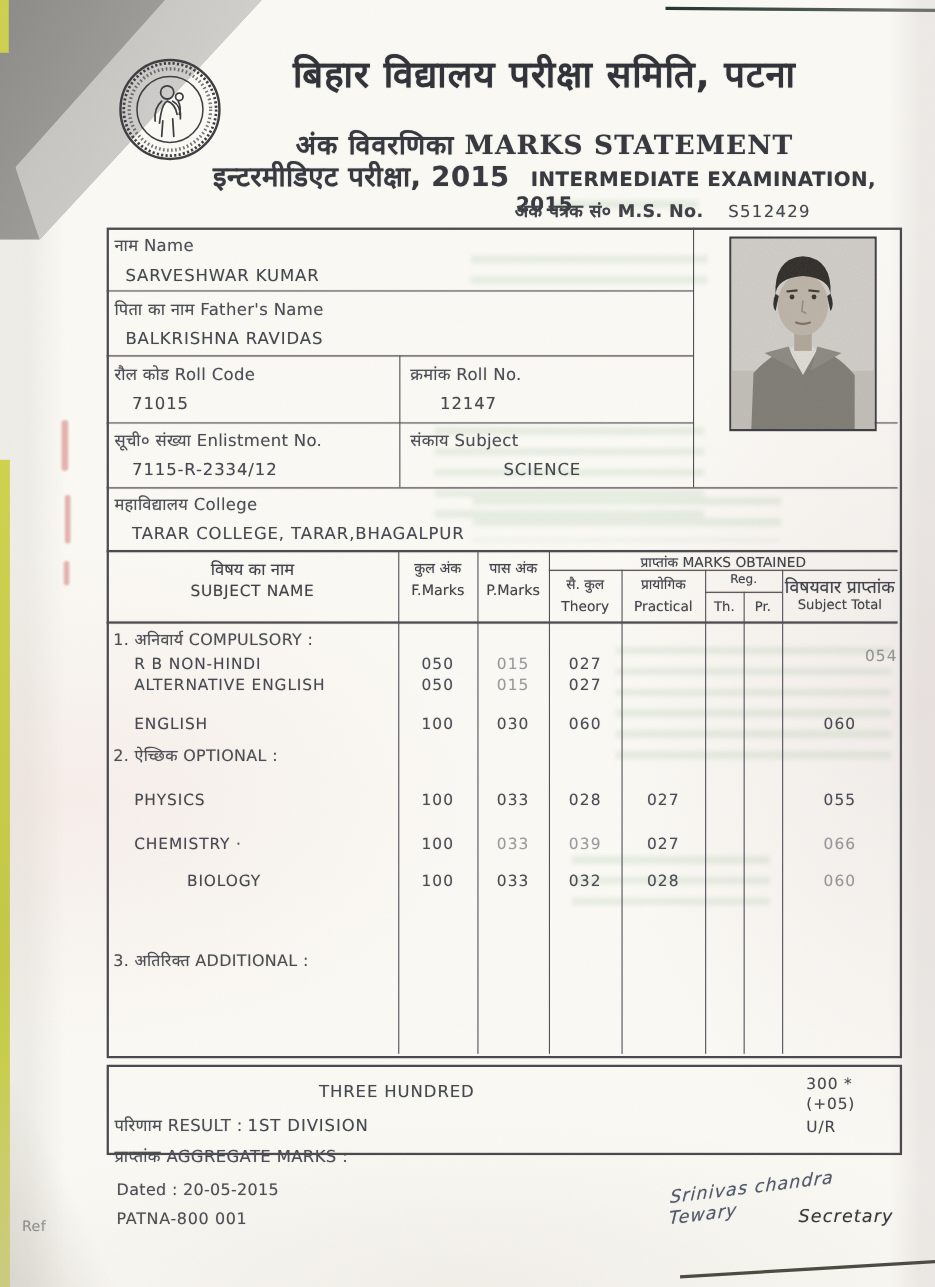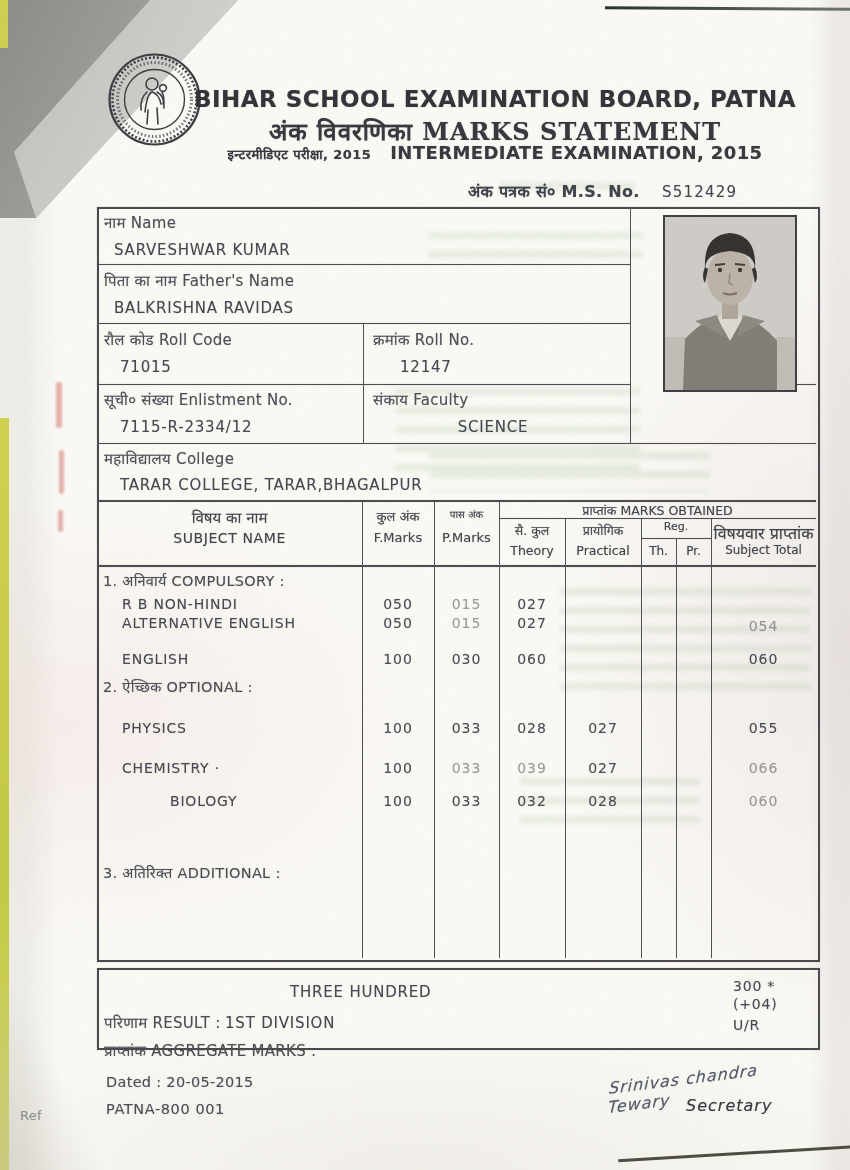--- a/index.html
+++ b/index.html
@@ -87,24 +87,24 @@
       <circle cx="45" cy="32" r="6"></circle>
       <path d="M38,60 Q40,42 45,40 Q52,42 54,52"></path>
       <path d="M40,40 Q33,46 34,58"></path>
       <path d="M50,40 Q58,44 57,56"></path>
       <path d="M41,58 L40,72 M50,56 L51,72"></path>
       <circle cx="56" cy="36" r="3.4"></circle>
       <path d="M55,40 Q58,46 56,52"></path>
     </g>
   </svg>
 
-  <div class="abs title-en center" style="left:165px;top:86px;width:660px;">BIHAR SCHOOL EXAMINATION BOARD, PATNA</div>
+  <div class="abs title-hi center" style="left:165px;top:44px;width:660px;">बिहार विद्यालय परीक्षा समिति, पटना</div>
   <div class="abs subtitle center" style="left:165px;top:114px;width:660px;">अंक विवरणिका MARKS STATEMENT</div>
   <div class="abs center" style="left:165px;top:142px;width:660px;">
-    <span class="examline" style="font-size:13px;">इन्टरमीडिएट परीक्षा, 2015</span>
+    <span class="examline" style="font-size:25px;">इन्टरमीडिएट परीक्षा, 2015</span>
     <span class="examline" style="margin-left:14px;">INTERMEDIATE EXAMINATION, 2015</span>
   </div>
   <div class="abs lbl" style="left:468px;top:180px;font-size:16px;font-weight:bold;color:#3e4046;">अंक पत्रक सं० M.S. No.</div>
   <div class="abs val" style="left:662px;top:183px;letter-spacing:1.2px;">S512429</div>
 
   <div class="frame" style="left:97px;top:207px;width:719px;height:751px;"></div>
 
   <div class="hline thin" style="left:97px;top:264px;width:533px;"></div>
   <div class="hline thin" style="left:97px;top:323px;width:533px;"></div>
   <div class="hline thin" style="left:97px;top:384px;width:533px;"></div>
@@ -146,21 +146,21 @@
   <div class="abs lbl" style="left:104px;top:270px;">पिता का नाम  Father's Name</div>
   <div class="abs val" style="left:114px;top:299px;">BALKRISHNA RAVIDAS</div>
 
   <div class="abs lbl" style="left:104px;top:329px;">रौल कोड Roll Code</div>
   <div class="abs val" style="left:120px;top:358px;">71015</div>
   <div class="abs lbl" style="left:373px;top:329px;">क्रमांक Roll No.</div>
   <div class="abs val" style="left:400px;top:358px;">12147</div>
 
   <div class="abs lbl" style="left:104px;top:389px;">सूची० संख्या Enlistment No.</div>
   <div class="abs val" style="left:120px;top:418px;">7115-R-2334/12</div>
-  <div class="abs lbl" style="left:373px;top:389px;">संकाय Faculty</div>
+  <div class="abs lbl" style="left:373px;top:389px;">संकाय Subject</div>
   <div class="abs val center" style="left:373px;top:418px;width:240px;">SCIENCE</div>
 
   <div class="abs lbl" style="left:104px;top:448px;">महाविद्यालय College</div>
   <div class="abs val" style="left:120px;top:476px;">TARAR COLLEGE, TARAR,BHAGALPUR</div>
 
   <div class="hline" style="left:97px;top:500px;width:719px;"></div>
   <div class="hline thin" style="left:499px;top:518px;width:317px;"></div>
   <div class="hline thin" style="left:641px;top:538px;width:70px;"></div>
   <div class="hline" style="left:97px;top:565px;width:719px;"></div>
 
@@ -169,21 +169,21 @@
   <div class="vline" style="left:499px;top:500px;height:458px;"></div>
   <div class="vline" style="left:565px;top:518px;height:440px;"></div>
   <div class="vline" style="left:641px;top:518px;height:440px;"></div>
   <div class="vline" style="left:676px;top:538px;height:420px;"></div>
   <div class="vline" style="left:711px;top:518px;height:440px;"></div>
 
   <div class="abs hdr center" style="left:97px;top:530px;width:265px;font-size:14px;letter-spacing:.6px;">SUBJECT NAME</div>
   <div class="abs hdr center" style="left:97px;top:507px;width:265px;font-size:15px;">विषय का नाम</div>
   <div class="abs hdr center" style="left:362px;top:507px;width:72px;font-size:13px;">कुल अंक</div>
   <div class="abs hdr center" style="left:362px;top:530px;width:72px;font-size:13px;">F.Marks</div>
-  <div class="abs hdr center" style="left:434px;top:507px;width:65px;font-size:10px;">पास अंक</div>
+  <div class="abs hdr center" style="left:434px;top:507px;width:65px;font-size:13px;">पास अंक</div>
   <div class="abs hdr center" style="left:434px;top:530px;width:65px;font-size:13px;">P.Marks</div>
   <div class="abs hdr center" style="left:499px;top:502px;width:317px;font-size:12.5px;">प्राप्तांक MARKS OBTAINED</div>
   <div class="abs hdr center" style="left:499px;top:522px;width:66px;font-size:12.5px;">सै. कुल</div>
   <div class="abs hdr center" style="left:499px;top:543px;width:66px;font-size:12.5px;">Theory</div>
   <div class="abs hdr center" style="left:565px;top:522px;width:76px;font-size:12.5px;">प्रायोगिक</div>
   <div class="abs hdr center" style="left:565px;top:543px;width:76px;font-size:12.5px;">Practical</div>
   <div class="abs hdr center" style="left:641px;top:520px;width:70px;font-size:11px;">Reg.</div>
   <div class="abs hdr center" style="left:641px;top:544px;width:35px;font-size:12px;">Th.</div>
   <div class="abs hdr center" style="left:676px;top:544px;width:35px;font-size:12px;">Pr.</div>
   <div class="abs hdr center" style="left:711px;top:522px;width:105px;font-size:16px;">विषयवार प्राप्तांक</div>
@@ -195,21 +195,21 @@
 
   <div class="abs val" style="left:122px;top:596px;font-size:14px;">R B NON-HINDI</div>
   <div class="abs num" style="left:362px;top:596px;width:72px;">050</div>
   <div class="abs num faded" style="left:434px;top:596px;width:65px;">015</div>
   <div class="abs num" style="left:499px;top:596px;width:66px;">027</div>
 
   <div class="abs val" style="left:122px;top:615px;font-size:14px;">ALTERNATIVE ENGLISH</div>
   <div class="abs num" style="left:362px;top:615px;width:72px;">050</div>
   <div class="abs num faded" style="left:434px;top:615px;width:65px;">015</div>
   <div class="abs num" style="left:499px;top:615px;width:66px;">027</div>
-  <div class="abs num faded" style="left:711px;top:618px;width:105px;">054</div>
+  <div class="abs num faded" style="left:711px;top:589px;width:105px;text-align:right;">054</div>
 
   <div class="abs val" style="left:122px;top:651px;font-size:14px;">ENGLISH</div>
   <div class="abs num" style="left:362px;top:651px;width:72px;">100</div>
   <div class="abs num" style="left:434px;top:651px;width:65px;">030</div>
   <div class="abs num" style="left:499px;top:651px;width:66px;">060</div>
   <div class="abs num" style="left:711px;top:651px;width:105px;">060</div>
 
   <div class="abs val" style="left:122px;top:720px;font-size:14px;">PHYSICS</div>
   <div class="abs num" style="left:362px;top:720px;width:72px;">100</div>
   <div class="abs num" style="left:434px;top:720px;width:65px;">033</div>
@@ -230,28 +230,28 @@
   <div class="abs num" style="left:499px;top:793px;width:66px;">032</div>
   <div class="abs num" style="left:565px;top:793px;width:76px;">028</div>
   <div class="abs num faded" style="left:711px;top:793px;width:105px;">060</div>
 
   <div class="frame" style="left:97px;top:968px;width:719px;height:78px;"></div>
   <div class="abs lbl" style="left:104px;top:1040px;font-size:15px;">प्राप्तांक  AGGREGATE MARKS :</div>
   <div class="abs val" style="left:290px;top:983px;font-size:15px;">THREE HUNDRED</div>
   <div class="abs lbl" style="left:104px;top:1012px;font-size:15px;">परिणाम RESULT :</div>
   <div class="abs val" style="left:225px;top:1014px;font-size:15px;">1ST DIVISION</div>
   <div class="abs val" style="left:733px;top:978px;font-size:14px;">300 *</div>
-  <div class="abs val" style="left:733px;top:996px;font-size:14px;">(+04)</div>
+  <div class="abs val" style="left:733px;top:996px;font-size:14px;">(+05)</div>
   <div class="abs val" style="left:733px;top:1017px;font-size:14px;">U/R</div>
 
   <div class="abs lbl" style="left:106px;top:1074px;font-size:14.5px;">Dated :  20-05-2015</div>
   <div class="abs lbl" style="left:106px;top:1101px;font-size:14.5px;letter-spacing:.6px;">PATNA-800 001</div>
   <div class="abs lbl faded" style="left:20px;top:1108px;font-size:13px;">Ref</div>
   <div class="abs sig" style="left:608px;top:1066px;width:210px;">Srinivas chandra Tewary</div>
-  <div class="abs" style="left:686px;top:1096px;font-size:16px;color:#34363c;letter-spacing:1px;font-style:italic;text-shadow:0 0 1px rgba(40,40,50,.4);">Secretary</div>
+  <div class="abs" style="left:726px;top:1096px;font-size:16px;color:#34363c;letter-spacing:1px;font-style:italic;text-shadow:0 0 1px rgba(40,40,50,.4);">Secretary</div>
 
   <svg class="grain" width="850" height="1170">
     <filter id="g">
         <feTurbulence type="fractalNoise" baseFrequency="0.8" numOctaves="2"></feTurbulence>
       </filter>
     <rect width="850" height="1170" filter="url(#g)"></rect>
   </svg>
 </div>
 
 </body></html>

